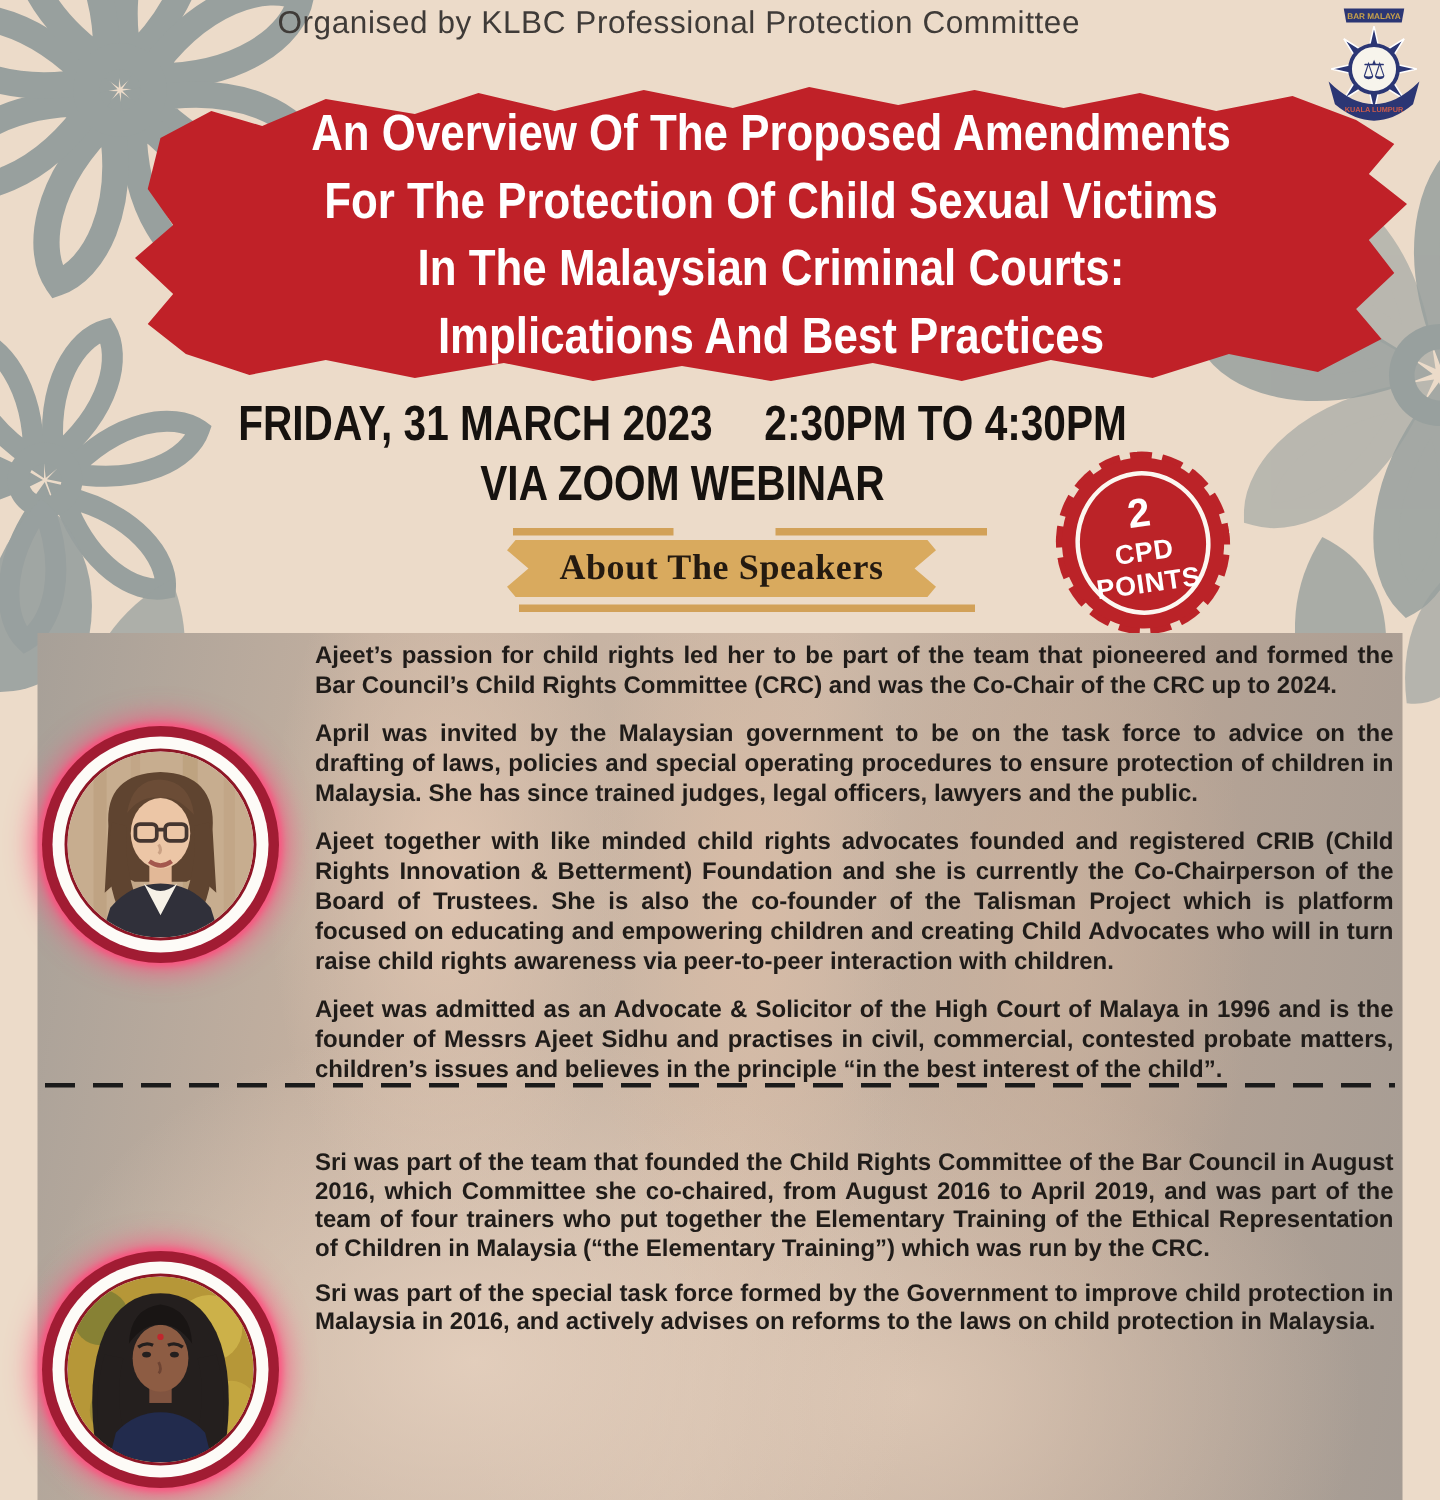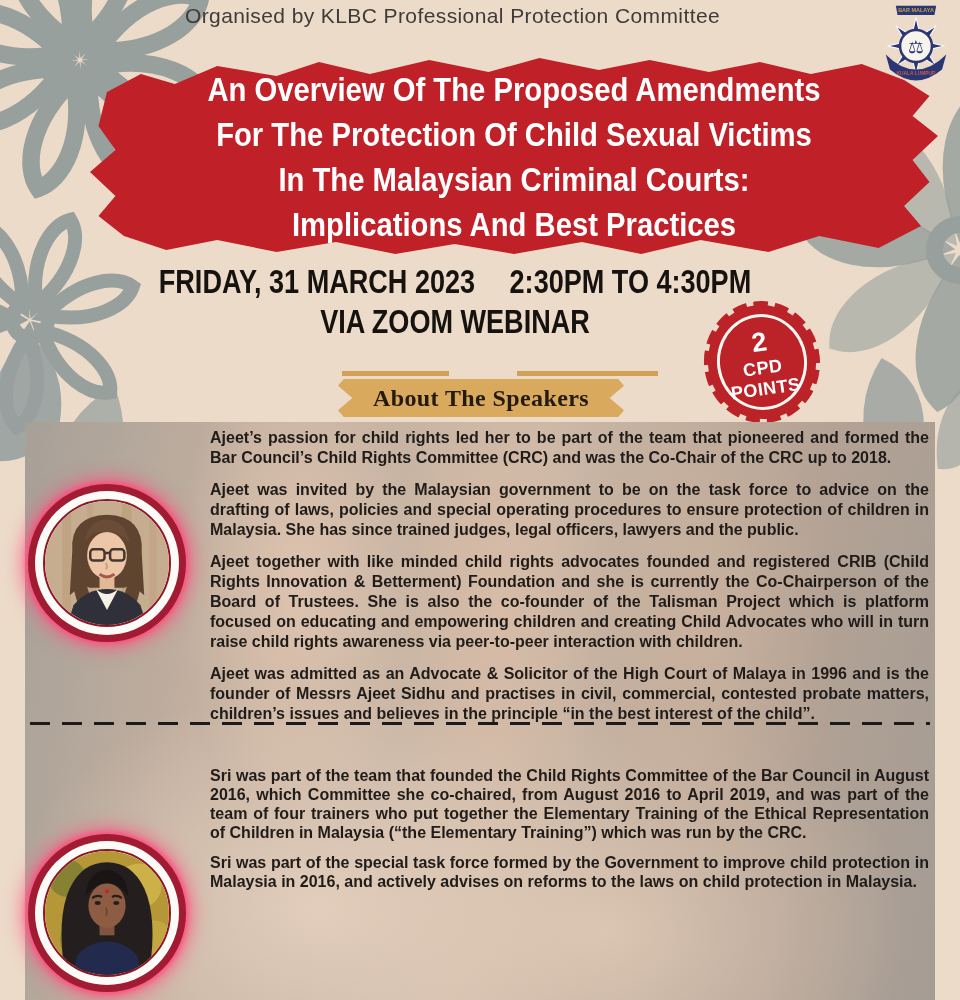--- a/index.html
+++ b/index.html
@@ -42,21 +42,21 @@
   .stamp-teeth{position:absolute;inset:0;border-radius:50%;border:7px dashed #bb2328;}
   .stamp-body{position:absolute;inset:4px;border-radius:50%;background:#bb2328;}
   .stamp-ring{position:absolute;inset:13px;border-radius:50%;border:3px solid #fcf7f0;}
   .stamp-text{
     position:absolute;inset:0;display:flex;flex-direction:column;align-items:center;justify-content:center;
     color:#fff;font-weight:800;line-height:1;padding-top:2px;
   }
   .stamp-num{font-size:27px;}
   .stamp-l{font-size:18px;margin-top:3px;letter-spacing:.5px;}
   
-  .ribbon-wrap{position:absolute;left:338px;top:371px;width:320px;height:60px;z-index:4;}
+  .ribbon-wrap{position:absolute;left:338px;top:352px;width:320px;height:60px;z-index:4;}
   .gold-line{position:absolute;height:5px;background:#d2a158;}
   .gl-top-left{left:4px;top:0;width:107px;}
   .gl-top-right{left:179px;top:0;width:141px;}
   .gl-bottom{left:8px;top:51px;width:304px;}
   .ribbon{
     position:absolute;left:0;top:8px;width:286px;height:38px;background:#d9aa5e;
     clip-path:polygon(2% 0,98% 0,100% 18%,95% 50%,100% 82%,98% 100%,2% 100%,0 82%,5% 50%,0 18%);
     display:flex;align-items:center;justify-content:center;
     font-family:"Liberation Serif",serif;font-weight:700;font-size:24px;color:#241a10;letter-spacing:.4px;
   }
@@ -218,22 +218,22 @@
           <line x1="48" y1="42" x2="52.5" y2="42" stroke="#453630" stroke-width="2"></line>
           <path d="M49 50 q2 3 0 5" stroke="#caa184" stroke-width="1.6" fill="none"></path>
           <path d="M44 59 q6 4.5 12 0" stroke="#a4584e" stroke-width="2.4" fill="none"></path>
           <path d="M18 100 L23 84 Q34 71 50 71 Q66 71 77 84 L82 100Z" fill="#30303a"></path>
           <path d="M41 71 L50 88 L59 71 Q50 79 41 71Z" fill="#f6f1e7"></path>
         </svg>
       </div>
     </div>
 
     <div class="bio bio-1">
-      <p>Ajeet’s passion for child rights led her to be part of the team that pioneered and formed the Bar Council’s Child Rights Committee (CRC) and was the Co-Chair of the CRC up to 2018.</p>
-      <p>Ajeet was invited by the Malaysian government to be on the task force to advice on the drafting of laws, policies and special operating procedures to ensure protection of children in Malaysia. She has since trained judges, legal officers, lawyers and the public.</p>
+      <p>Ajeet’s passion for child rights led her to be part of the team that pioneered and formed the Bar Council’s Child Rights Committee (CRC) and was the Co-Chair of the CRC up to 2024.</p>
+      <p>April was invited by the Malaysian government to be on the task force to advice on the drafting of laws, policies and special operating procedures to ensure protection of children in Malaysia. She has since trained judges, legal officers, lawyers and the public.</p>
       <p>Ajeet together with like minded child rights advocates founded and registered CRIB (Child Rights Innovation &amp; Betterment) Foundation and she is currently the Co-Chairperson of the Board of Trustees. She is also the co-founder of the Talisman Project which is platform focused on educating and empowering children and creating Child Advocates who will in turn raise child rights awareness via peer-to-peer interaction with children.</p>
       <p>Ajeet was admitted as an Advocate &amp; Solicitor of the High Court of Malaya in 1996 and is the founder of Messrs Ajeet Sidhu and practises in civil, commercial, contested probate matters, children’s issues and believes in the principle “in the best interest of the child”.</p>
     </div>
 
     <div class="divider"></div>
 
     <div class="avatar av-2">
       <div class="ring-red"></div>
       <div class="ring-white"></div>
       <div class="photo">

